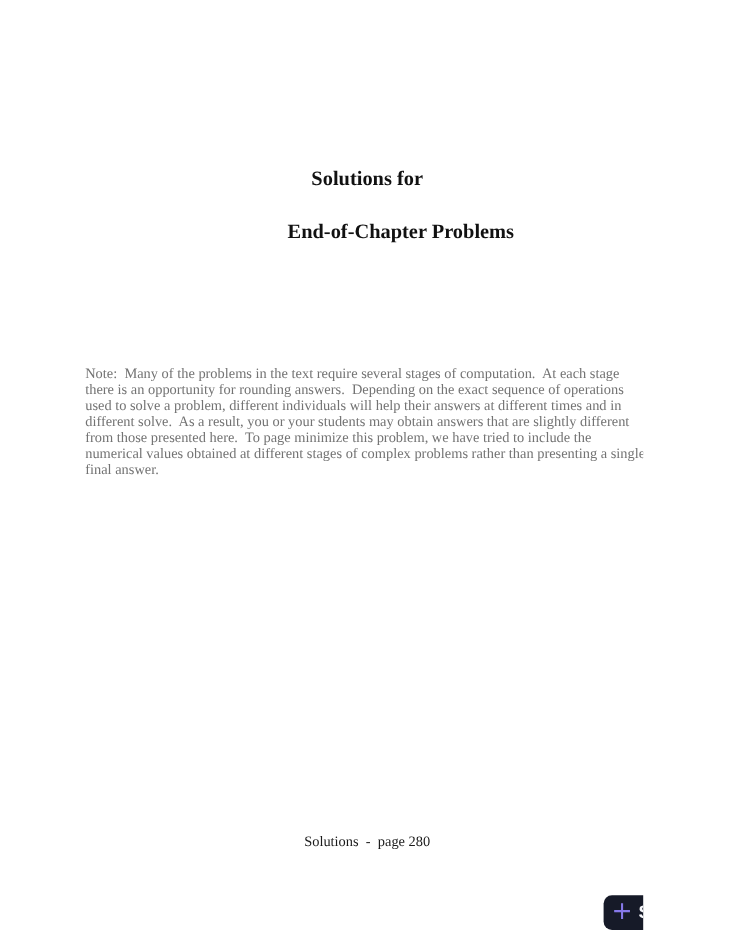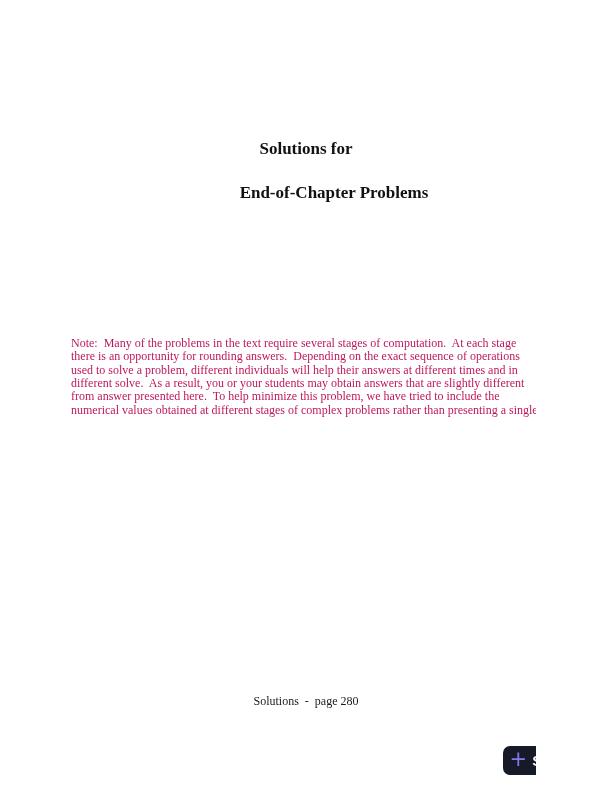--- a/index.html
+++ b/index.html
@@ -25,25 +25,25 @@
     line-height: 20px;
     font-weight: bold;
     color: #111111;
     white-space: pre;
   }
   .doc-title.line1 { top: 139px; }
   .doc-title.line2 { top: 183px; margin-left: 28px; }
   .note {
     position: absolute;
     left: 71px;
-    top: 337px;
+    top: 305px;
     width: 480px;
     font-size: 12px;
     line-height: 13.35px;
-    color: #be185d;
+    color: #737373;
   }
   .note .note-line {
     white-space: pre;
   }
   .page-footer {
     position: absolute;
     left: 0;
     top: 694px;
     width: 612px;
     text-align: center;
@@ -87,22 +87,23 @@
 
   <div class="doc-title line1">Solutions for</div>
 
   <div class="doc-title line2">End-of-Chapter Problems</div>
 
   <div class="note">
     <div class="note-line">Note:  Many of the problems in the text require several stages of computation.  At each stage</div>
     <div class="note-line">there is an opportunity for rounding answers.  Depending on the exact sequence of operations</div>
     <div class="note-line">used to solve a problem, different individuals will help their answers at different times and in</div>
     <div class="note-line">different solve.  As a result, you or your students may obtain answers that are slightly different</div>
-    <div class="note-line">from answer presented here.  To help minimize this problem, we have tried to include the</div>
+    <div class="note-line">from those presented here.  To page minimize this problem, we have tried to include the</div>
     <div class="note-line">numerical values obtained at different stages of complex problems rather than presenting a single</div>
+    <div class="note-line">final answer.</div>
   </div>
 
   <div class="page-footer">Solutions  -  page 280</div>
 
   <div class="brand-badge" style="background-color: rgb(22, 26, 40);">
     <span class="plus-icon" style="color: rgb(134, 120, 233);">+</span>
     <span class="brand-name"><span style="color: rgb(245, 246, 250);">Study</span><span style="color: rgb(145, 134, 240);">XY</span></span>
   </div>
 
 </div>

